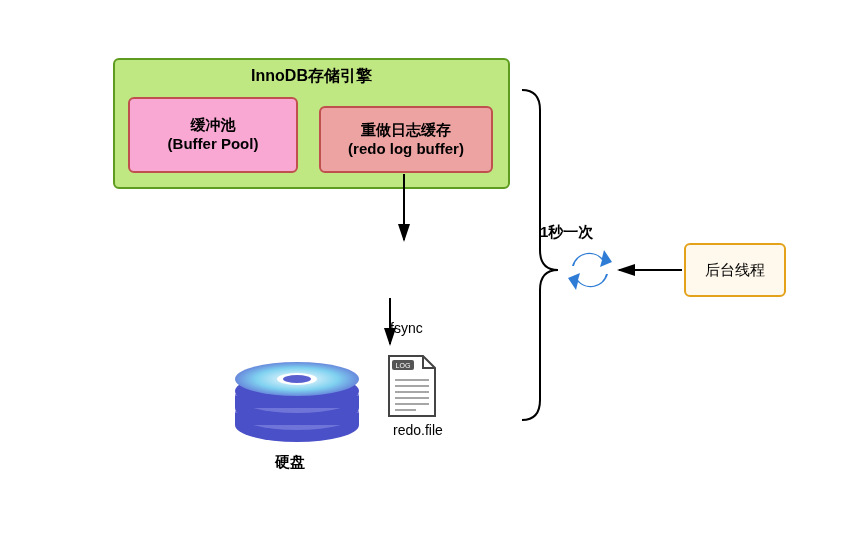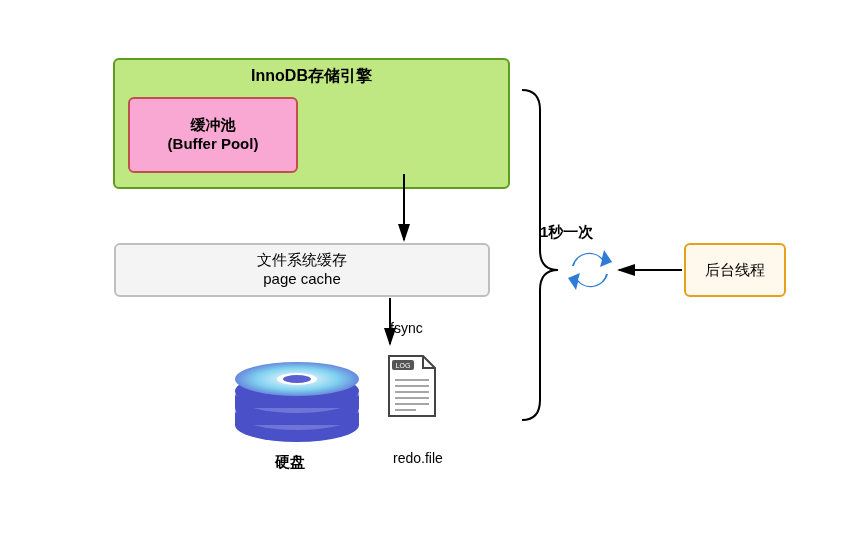--- a/index.html
+++ b/index.html
@@ -8,41 +8,41 @@
   .box { position: absolute; border-radius: 6px; display: flex; flex-direction: column; align-items: center; justify-content: center; text-align: center; }
   .innodb { left: 113px; top: 58px; width: 397px; height: 131px; background: #c0e882; border: 2px solid #5e9c1f; }
   .innodb-title { position: absolute; top: 6px; width: 100%; font-weight: bold; font-size: 16px; }
   .buffer-pool { left: 128px; top: 97px; width: 170px; height: 76px; background: #f9a8d4; border: 2px solid #c0504d; font-weight: bold; font-size: 15px; line-height: 1.25; }
   .redo-buf   { left: 319px; top: 106px; width: 174px; height: 67px; background: #eea3a3; border: 2px solid #c0504d; font-weight: bold; font-size: 15px; line-height: 1.25; }
   .page-cache { left: 114px; top: 243px; width: 376px; height: 54px; background: #f4f4f4; border: 2px solid #bfbfbf; font-size: 15px; line-height: 1.25; }
   .bg-thread  { left: 684px; top: 243px; width: 102px; height: 54px; background: #fff8ec; border: 2px solid #e3a21a; font-size: 15px; }
   .fsync-lbl  { position: absolute; left: 390px; top: 320px; font-size: 14px; }
   .one-sec    { position: absolute; left: 540px; top: 223px; font-size: 15px; font-weight: bold; }
   .disk-lbl   { position: absolute; left: 275px; top: 453px; font-size: 15px; font-weight: bold; }
-  .redo-file  { position: absolute; left: 393px; top: 422px; font-size: 14px; margin-top: 28px; }
+  .redo-file  { position: absolute; left: 393px; top: 422px; font-size: 14px; }
 </style>
 </head>
 <body>
 
 <div class="stage">
 
   <div class="box innodb">
     <div class="innodb-title">InnoDB存储引擎</div>
   </div>
 
   <div class="box buffer-pool">
     <span>缓冲池</span>
     <span>(Buffer Pool)</span>
   </div>
 
+  <div class="box redo-buf">
+    <span>重做日志缓存</span>
+    <span>(redo log buffer)</span>
+  </div>
 
-  <div class="box page-cache">
-    <span>文件系统缓存</span>
-    <span>page cache</span>
-  </div>
 
   <div class="box bg-thread">
     <span>后台线程</span>
   </div>
 
   <div class="fsync-lbl">fsync</div>
   <div class="one-sec">1秒一次</div>
   <div class="disk-lbl">硬盘</div>
   <div class="redo-file">redo.file</div>
 

